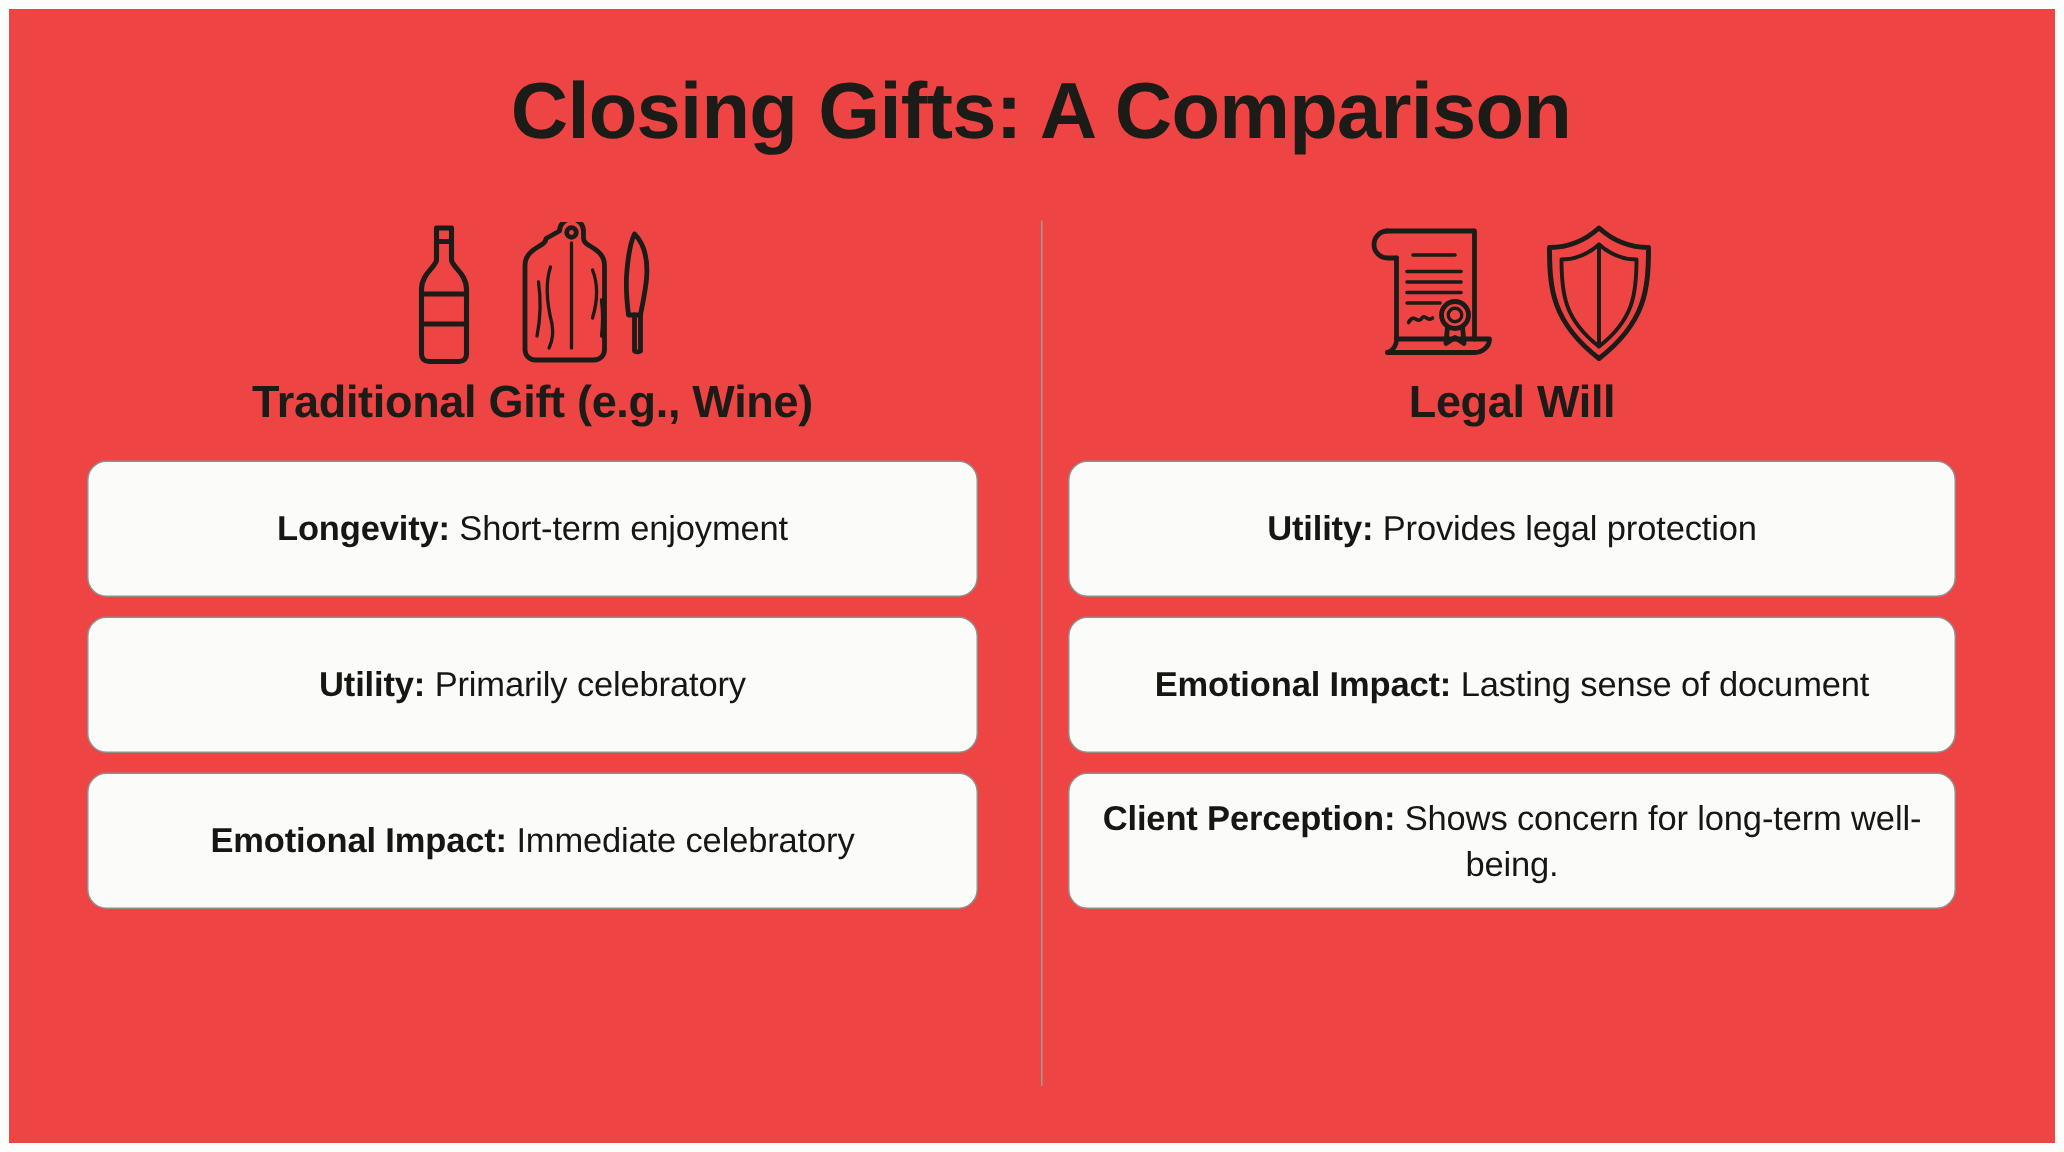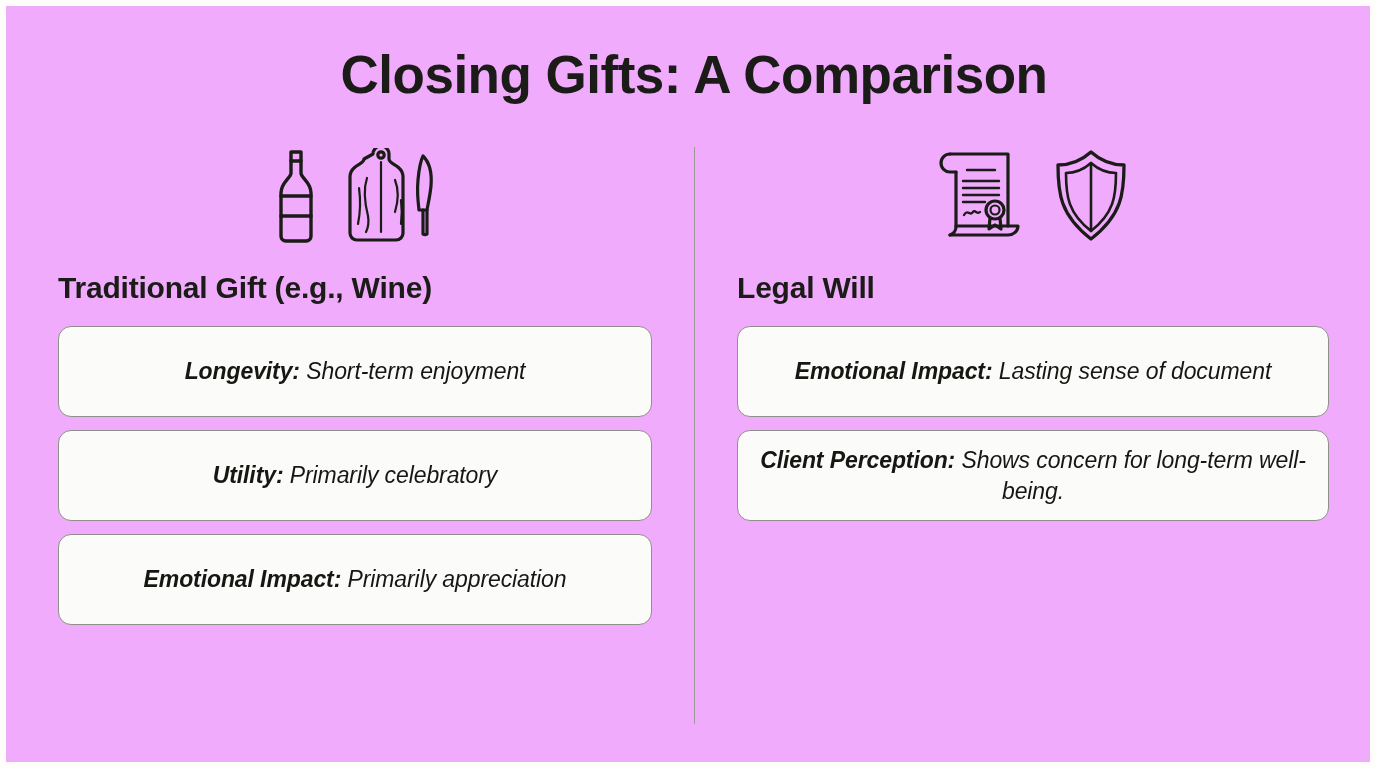--- a/index.html
+++ b/index.html
@@ -10,21 +10,21 @@
     width: 1376px;
     height: 768px;
     background: #ffffff;
     font-family: "Liberation Sans", sans-serif;
     overflow: hidden;
   }
   .page {
     position: relative;
     width: 1376px;
     height: 768px;
-    background: #f0abfc;
+    background: #ef4444;
     box-sizing: border-box;
     border: 6px solid #fdfdfc;
   }
   .title {
     position: absolute;
     top: 38px;
     left: 0;
     width: 1376px;
     text-align: center;
     font-size: 53px;
@@ -39,47 +39,46 @@
     top: 141px;
     width: 1px;
     height: 577px;
     background: #9b9b97;
   }
   .column {
     position: absolute;
     top: 138px;
   }
   .column.left  { left: 52px;  width: 594px; }
-  .column.right { left: 731px; width: 592px; }
+  .column.right { left: 706px; width: 592px; }
 
   .icon-row {
     height: 104px;
     display: flex;
     align-items: center;
     justify-content: center;
     gap: 24px;
   }
   .icon-row svg { display: block; }
 
   .col-heading {
-    text-align: left;
+    text-align: center;
     font-size: 30px;
     font-weight: bold;
     color: #1b1b17;
-    margin-top: 23px;
+    margin-top: 4px;
     margin-bottom: 0;
     letter-spacing: -0.2px;
   }
 
   .cards {
     margin-top: 21px;
     display: flex;
     flex-direction: column;
     gap: 13px;
-    font-style: italic;
   }
   .card {
     box-sizing: border-box;
     min-height: 91px;
     background: #fbfbfa;
     border: 1px solid #8f8f8b;
     border-radius: 13px;
     display: flex;
     align-items: center;
     justify-content: center;
@@ -138,21 +137,21 @@
     <div class="col-heading">Traditional Gift (e.g., Wine)</div>
 
     <div class="cards">
       <div class="card">
         <div class="card-text"><span class="card-label">Longevity:</span> <span>Short-term enjoyment</span></div>
       </div>
       <div class="card">
         <div class="card-text"><span class="card-label">Utility:</span> <span>Primarily celebratory</span></div>
       </div>
       <div class="card">
-        <div class="card-text"><span class="card-label">Emotional Impact:</span> <span>Primarily appreciation</span></div>
+        <div class="card-text"><span class="card-label">Emotional Impact:</span> <span>Immediate celebratory</span></div>
       </div>
     </div>
   </div>
 
   <div class="column right">
 
     <div class="icon-row">
       <span>
         <svg width="92" height="96" viewBox="0 0 92 96">
           <g fill="none" stroke="#1b1b17" stroke-width="3.2" stroke-linejoin="round" stroke-linecap="round">
@@ -180,20 +179,23 @@
             <path d="M39 15 v68" stroke-width="2.6"></path>
           </g>
         </svg>
       </span>
     </div>
 
     <div class="col-heading">Legal Will</div>
 
     <div class="cards">
       <div class="card">
+        <div class="card-text"><span class="card-label">Utility:</span> <span>Provides legal protection</span></div>
+      </div>
+      <div class="card">
         <div class="card-text"><span class="card-label">Emotional Impact:</span> <span>Lasting sense of document</span></div>
       </div>
       <div class="card">
         <div class="card-text"><span class="card-label">Client Perception:</span> <span>Shows concern for long-term well-being.</span></div>
       </div>
     </div>
   </div>
 
 </div>
 

